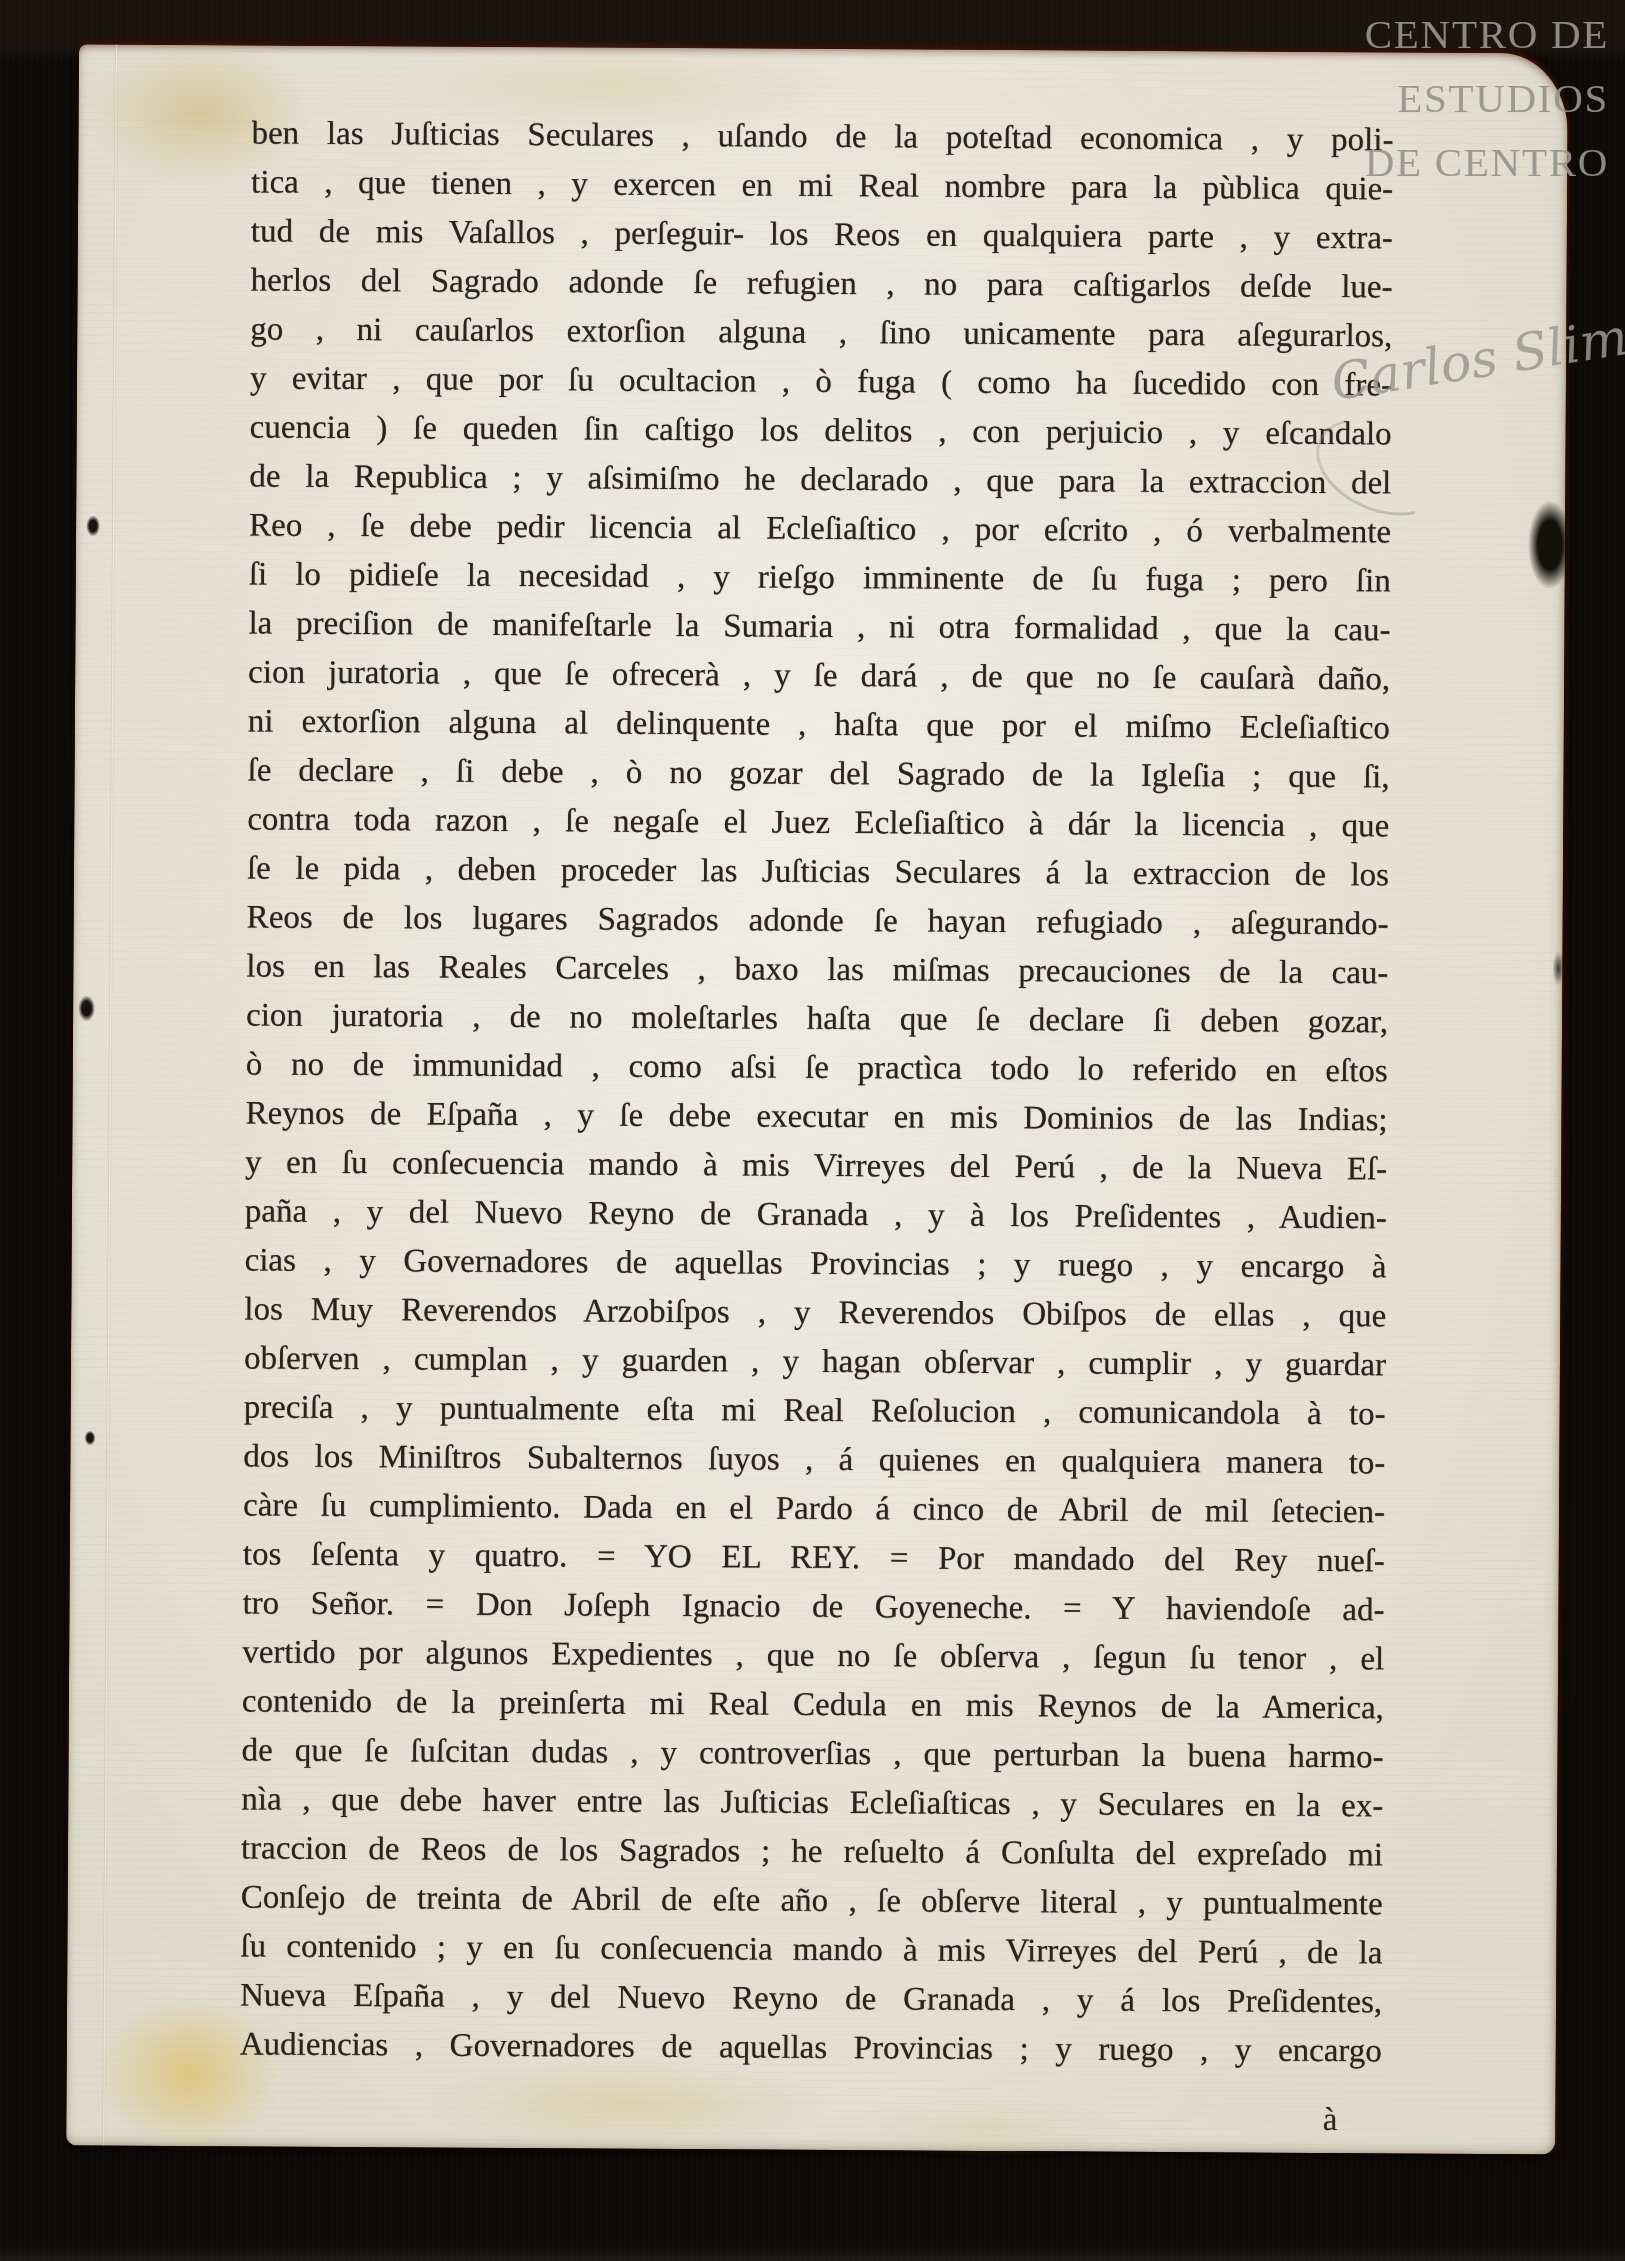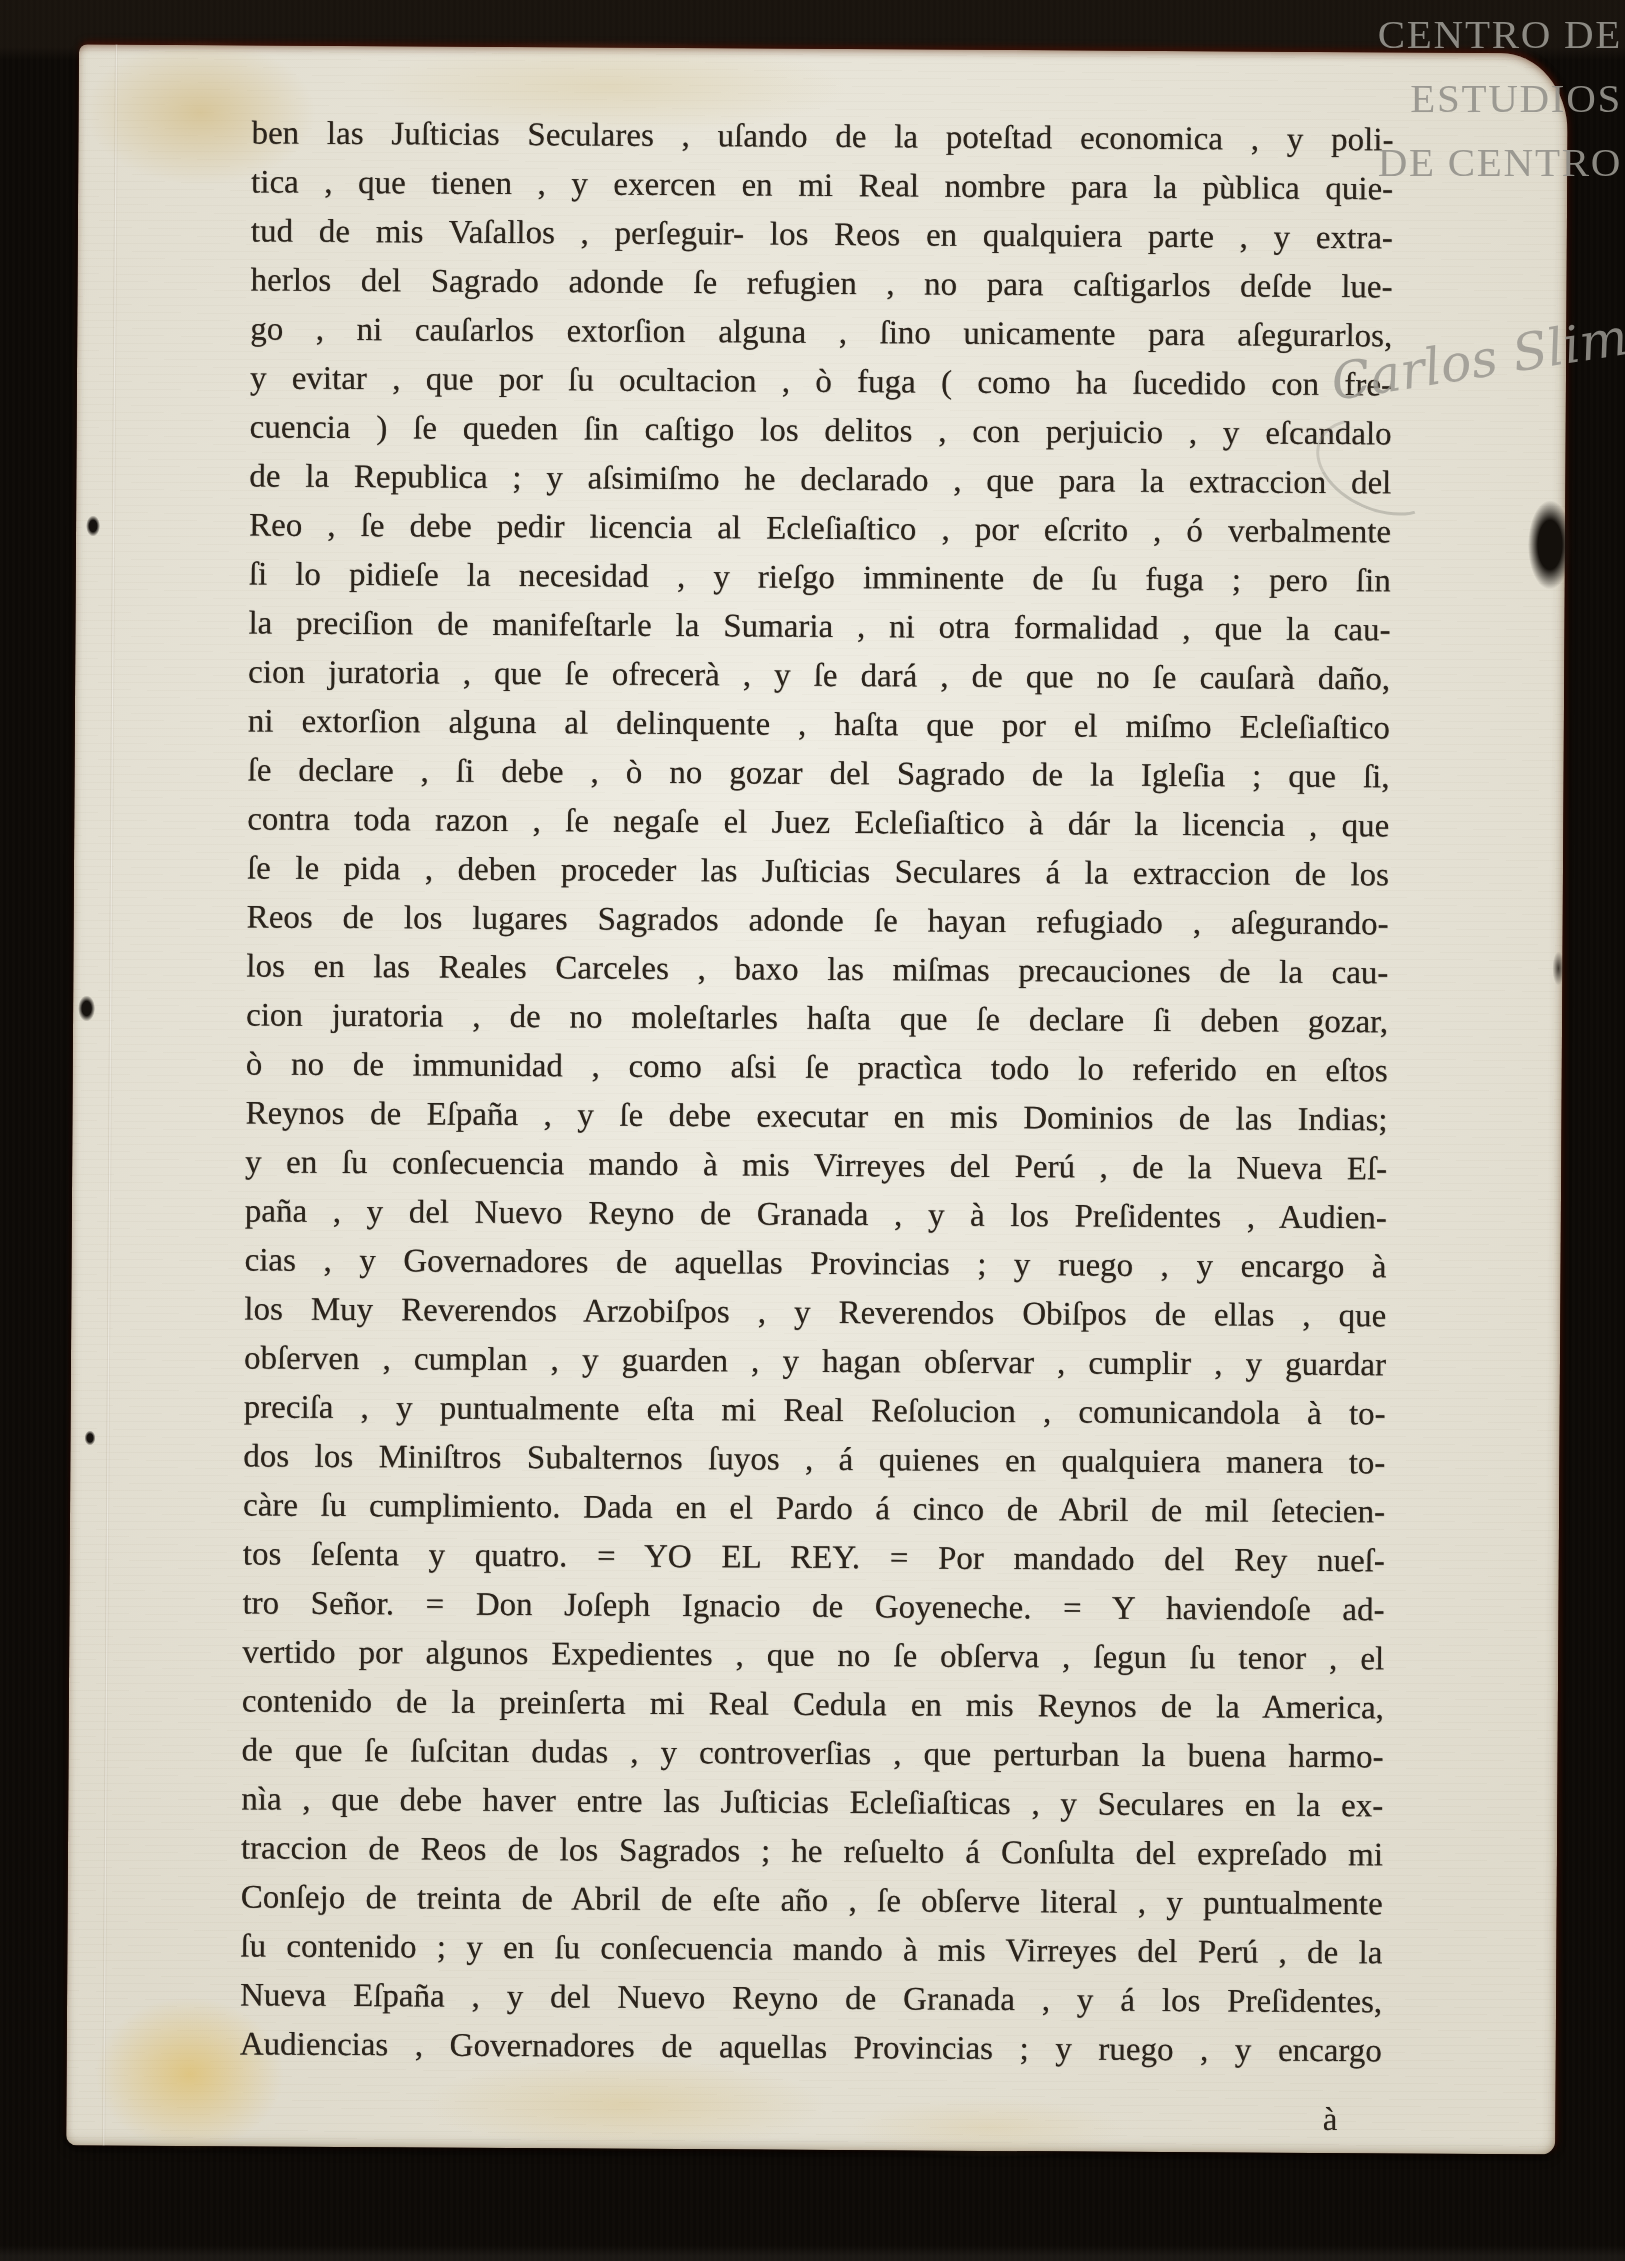--- a/index.html
+++ b/index.html
@@ -70,21 +70,21 @@
   }
   .catchword{
     position:absolute;left:173px;top:2043px;width:1142px;height:49px;
     color:var(--ink,#2b241c);font-size:33px;line-height:49px;
     text-align:right;padding-right:0;box-sizing:border-box;
     text-shadow:0 0 0.9px rgba(43,36,28,.45);
   }
   .catchword span{display:inline-block;margin-right:44px;}
   
   .watermark{
-    position:absolute;right:4px;top:1.7px;width:444px;
+    position:absolute;right:17px;top:1.7px;width:444px;
     text-align:right;z-index:5;pointer-events:none;
     color:var(--watermark,#96948d);
   }
   .wm-line{
     font-size:41px;line-height:64px;height:64px;
     letter-spacing:1.7px;font-weight:400;
     font-family:"Liberation Serif","DejaVu Serif",serif;
     opacity:.92;
   }
   .wm-line:nth-child(5){letter-spacing:12px;font-size:38px;opacity:.8;}

